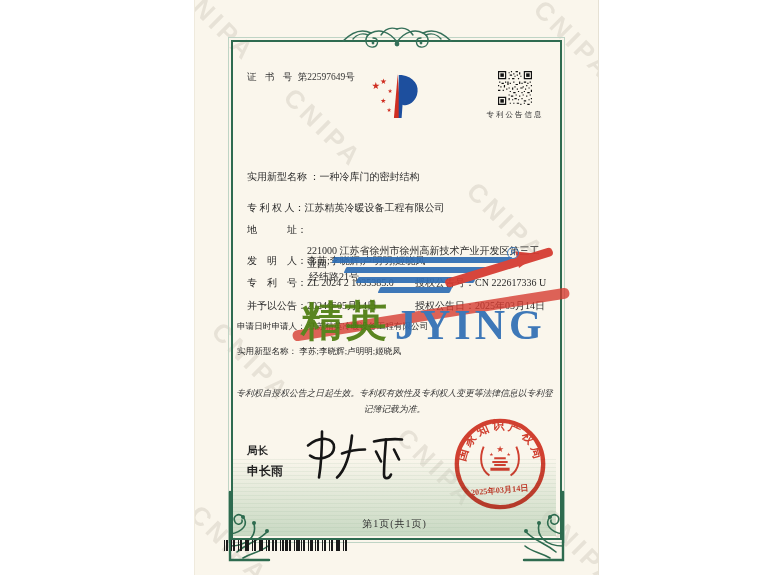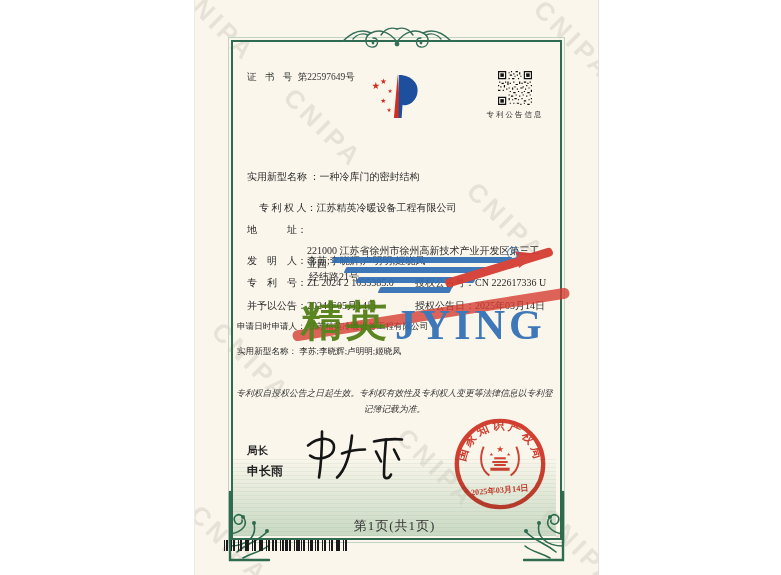--- a/index.html
+++ b/index.html
@@ -47,21 +47,21 @@
          font-size:8.8px;font-style:italic;color:#3a3a3a;line-height:15.5px;}
   
   .sig-title{position:absolute;left:52px;top:444px;font-size:10.5px;font-weight:600;color:#222;}
   .sig-name{position:absolute;left:52px;top:463px;font-size:12px;font-weight:600;color:#222;}
   .sig-script{position:absolute;left:95px;top:426px;width:120px;height:58px;}
   
   .seal{position:absolute;left:257px;top:416px;width:96px;height:96px;opacity:0.92;
         mix-blend-mode:multiply;}
   
   .page-info{position:absolute;left:36px;top:517px;width:327px;text-align:center;
-             font-size:13px;color:#333;letter-spacing:1px;}
+             font-size:10px;color:#333;letter-spacing:1px;}
   .barcode{position:absolute;left:29px;top:540px;width:124px;height:11px;
            background-image:
              repeating-linear-gradient(90deg,#1a1a1a 0 1px,rgba(0,0,0,0) 1px 2px,#1a1a1a 2px 4px,rgba(0,0,0,0) 4px 7px),
              repeating-linear-gradient(90deg,rgba(0,0,0,0) 0 9px,#1a1a1a 9px 11px,rgba(0,0,0,0) 11px 13px);}
   
   .clogo{position:absolute;left:100px;top:243px;width:272px;height:110px;opacity:0.92;}
   .clogo .bar{position:absolute;height:6px;background:#2f6eb4;transform:skewX(-25deg);border-radius:1px;}
   .clogo .bar1{left:38px;top:14px;width:178px;}
   .clogo .bar2{left:50px;top:24px;width:150px;}
   .clogo .bar3{left:62px;top:34px;width:118px;}
@@ -174,21 +174,21 @@
           <rect x="2" y="24" width="3" height="3"></rect>
         <path d="M9,1h1v1h-1z M11,0h1v1h-1z M13,2h1v1h-1z M15,0h2v1h-2z M18,1h1v2h-1z M10,3h2v1h-2z M14,4h1v1h-1z M16,3h1v1h-1z M19,4h1v1h-1z M9,6h1v1h-1z M12,6h2v1h-2z M17,6h1v1h-1z
                  M1,9h1v1h-1z M3,10h2v1h-2z M6,9h1v1h-1z M0,12h1v1h-1z M2,13h1v1h-1z M5,12h1v2h-1z M8,9h1v3h-1z M10,10h1v1h-1z M13,9h1v1h-1z M15,11h2v1h-2z M18,9h1v2h-1z M20,10h1v1h-1z M22,9h2v1h-2z M25,10h1v1h-1z M27,9h1v1h-1z M28,12h1v1h-1z M24,12h1v1h-1z M21,13h1v1h-1z
                  M9,14h1v1h-1z M12,14h1v2h-1z M14,13h1v1h-1z M16,15h1v1h-1z M19,14h2v1h-2z M23,15h1v1h-1z M26,14h1v1h-1z M0,16h2v1h-2z M4,16h1v1h-1z M7,15h1v1h-1z M10,17h1v1h-1z M13,18h2v1h-2z M17,17h1v1h-1z M20,18h1v1h-1z M22,17h1v1h-1z M25,18h2v1h-2z M28,16h1v2h-1z
                  M9,20h1v1h-1z M11,21h2v1h-2z M15,20h1v1h-1z M18,21h1v1h-1z M21,20h1v1h-1z M24,21h1v1h-1z M27,20h1v1h-1z M9,23h1v2h-1z M12,24h1v1h-1z M14,23h2v1h-2z M17,24h1v1h-1z M20,23h1v1h-1z M22,25h2v1h-2z M26,24h1v1h-1z M28,23h1v1h-1z M10,27h1v1h-1z M13,27h1v1h-1z M16,27h2v1h-2z M19,28h1v1h-1z M22,27h1v1h-1z M25,28h2v1h-2z M28,26h1v1h-1z"></path>
       </g>
     </svg>
     <div class="qr-caption">专利公告信息</div>
 
     <div class="row" style="top:170px;"><span class="lab">实用新型名称 ：</span><span class="val">一种冷库门的密封结构</span></div>
-    <div class="row" style="top:201px;margin-left:12px;"><span class="lab">专 利 权 人：</span><span class="val">江苏精英冷暖设备工程有限公司</span></div>
+    <div class="row" style="top:201px;"><span class="lab">专 利 权 人：</span><span class="val">江苏精英冷暖设备工程有限公司</span></div>
     <div class="row addr" style="top:223px;"><span class="lab">地　　　址：</span><span class="val">221000 江苏省徐州市徐州高新技术产业开发区第三工业园</span><span class="val2">经纬路21号</span></div>
     <div class="row" style="top:254px;"><span class="lab">发　明　人：</span><span class="val">李苏;李晓辉;卢明明;姬晓凤</span></div>
     <div class="row" style="top:276px;"><span class="lab">专　利　号：</span><span class="val">ZL 2024 2 1035385.0</span></div>
     <div class="col2" style="top:276px;"><span class="lab">授权公告号：</span><span class="val">CN 222617336 U</span></div>
     <div class="row" style="top:299px;"><span class="lab">并予以公告：</span><span class="val">2024年05月14日</span></div>
     <div class="col2" style="top:299px;"><span class="lab">授权公告日：</span><span class="val">2025年03月14日</span></div>
     <div class="row row-sm" style="top:320px;"><span class="lab">申请日时申请人：</span> <span class="val">江苏精英冷暖设备工程有限公司</span></div>
     <div class="row row-sm" style="top:345px;"><span class="lab">实用新型名称：</span> <span class="val">李苏;李晓辉;卢明明;姬晓凤</span></div>
 
     <div class="legal">

